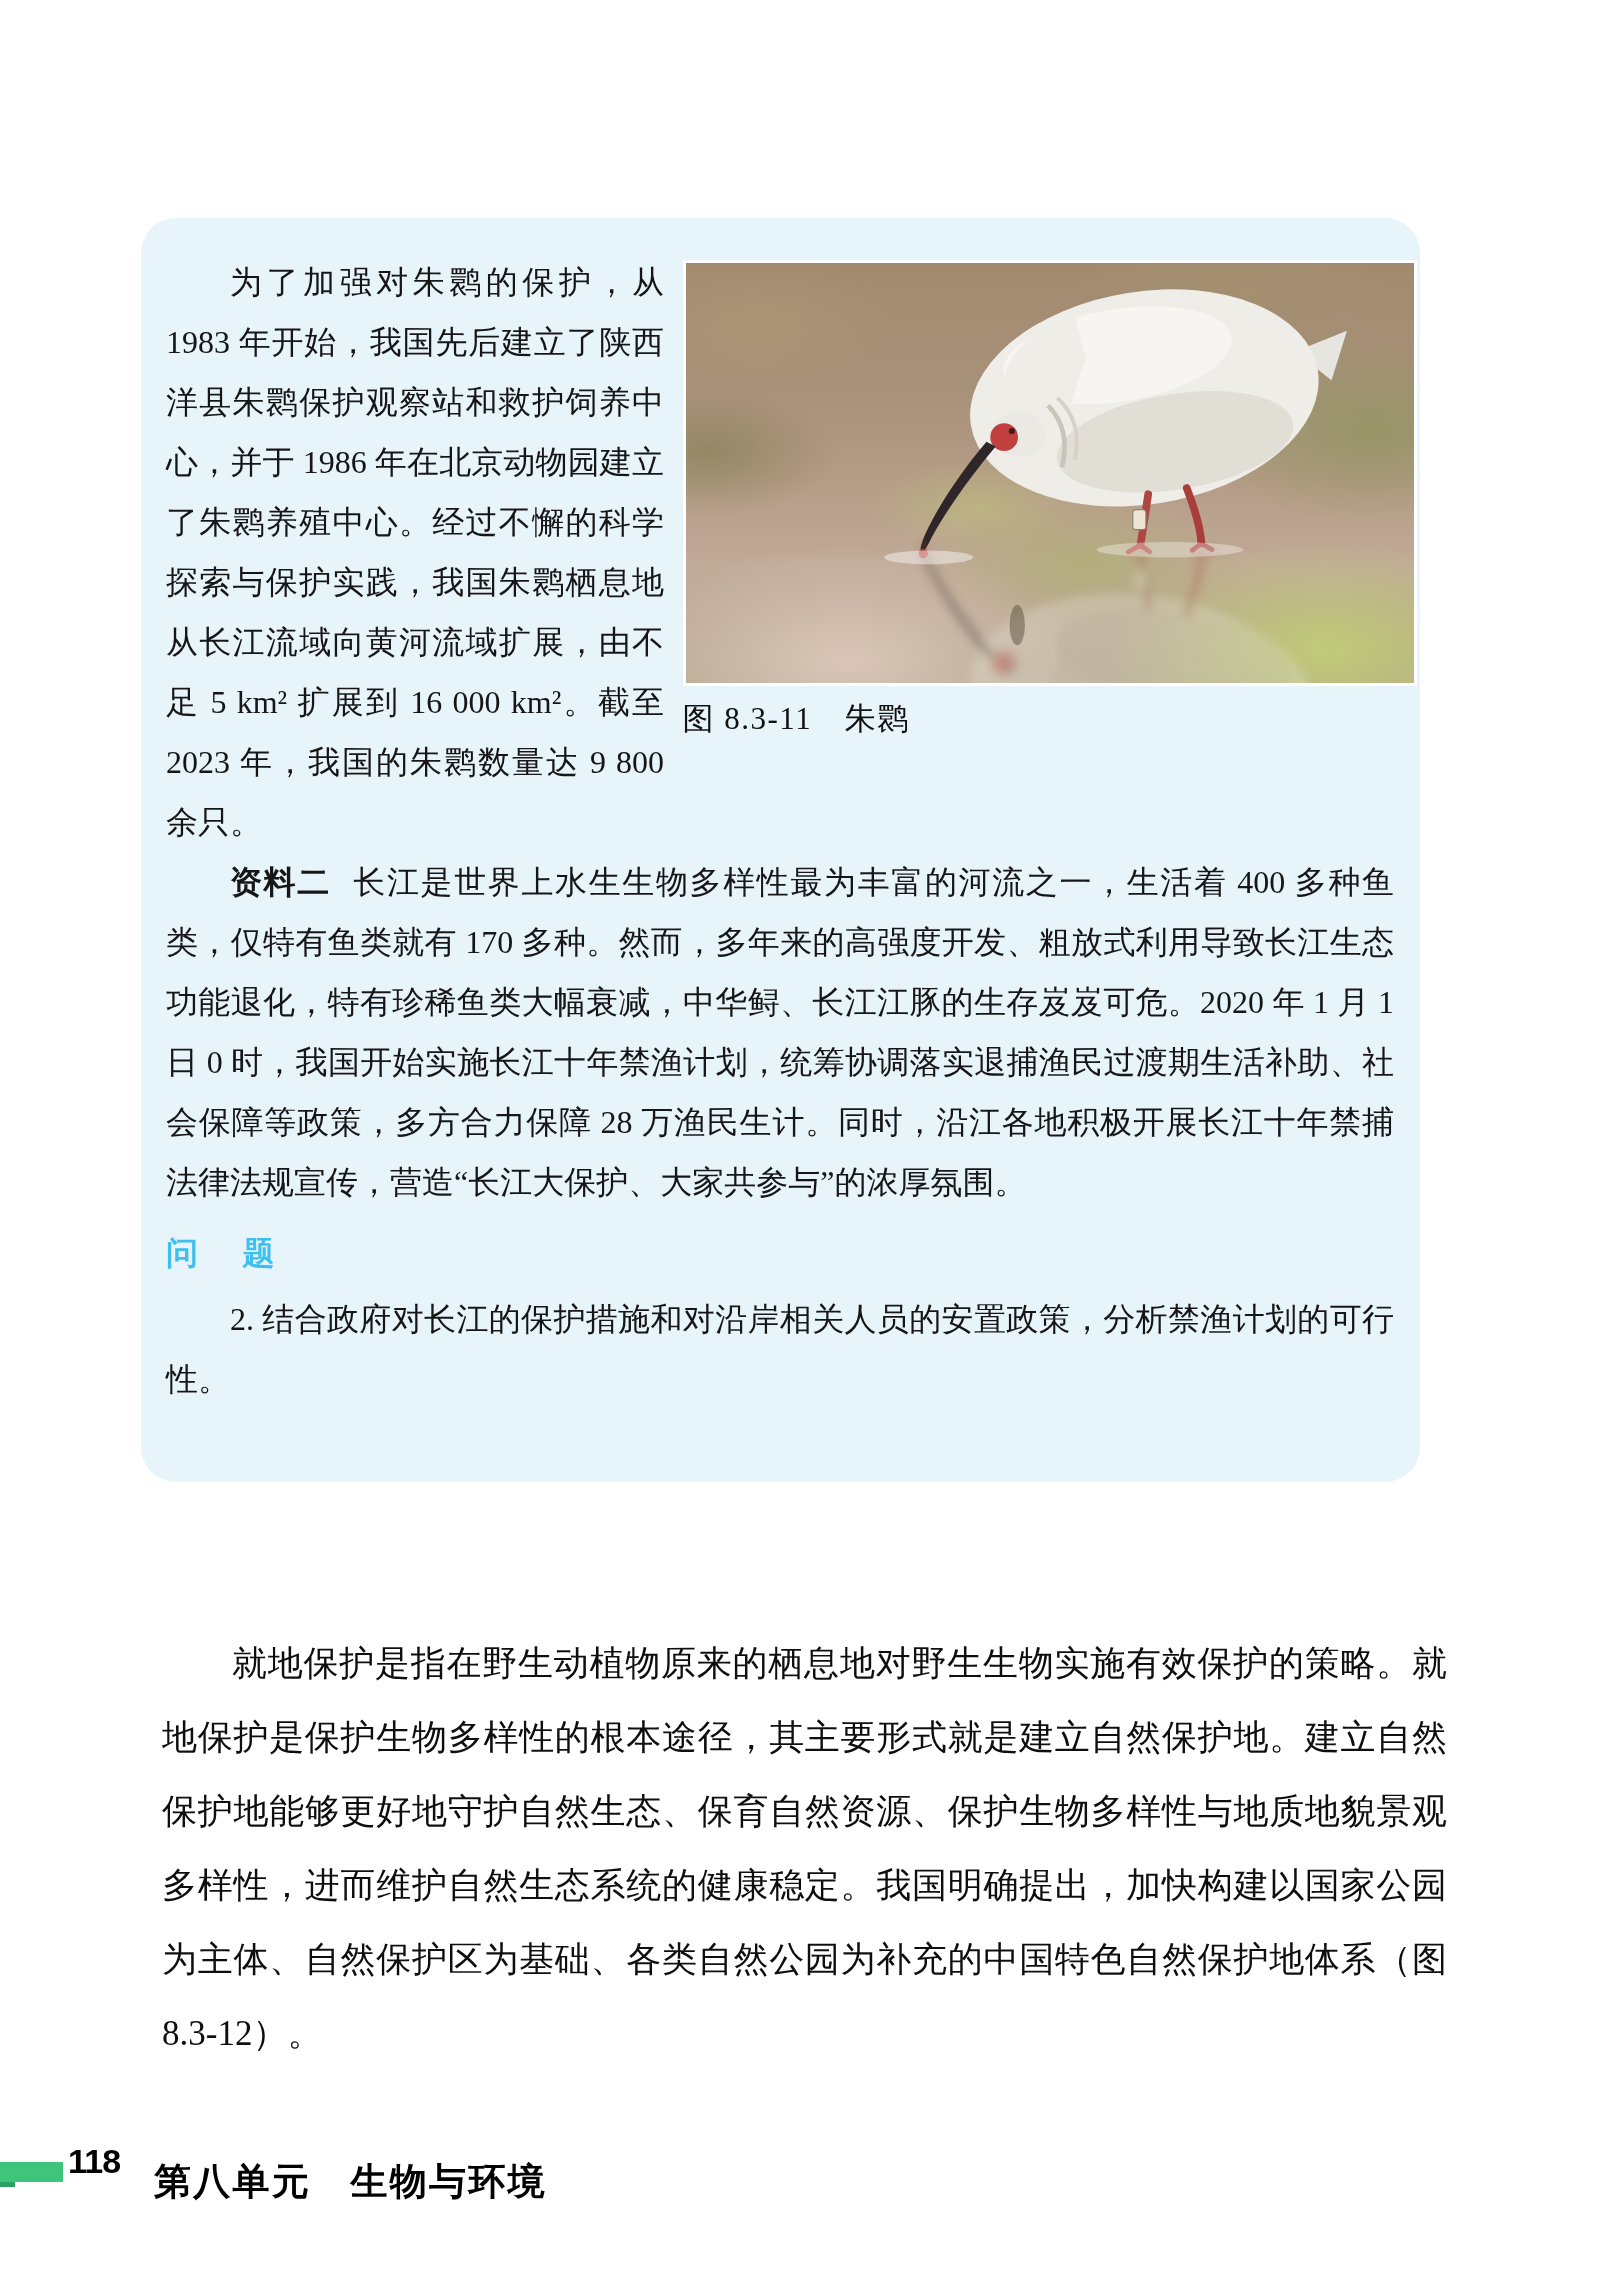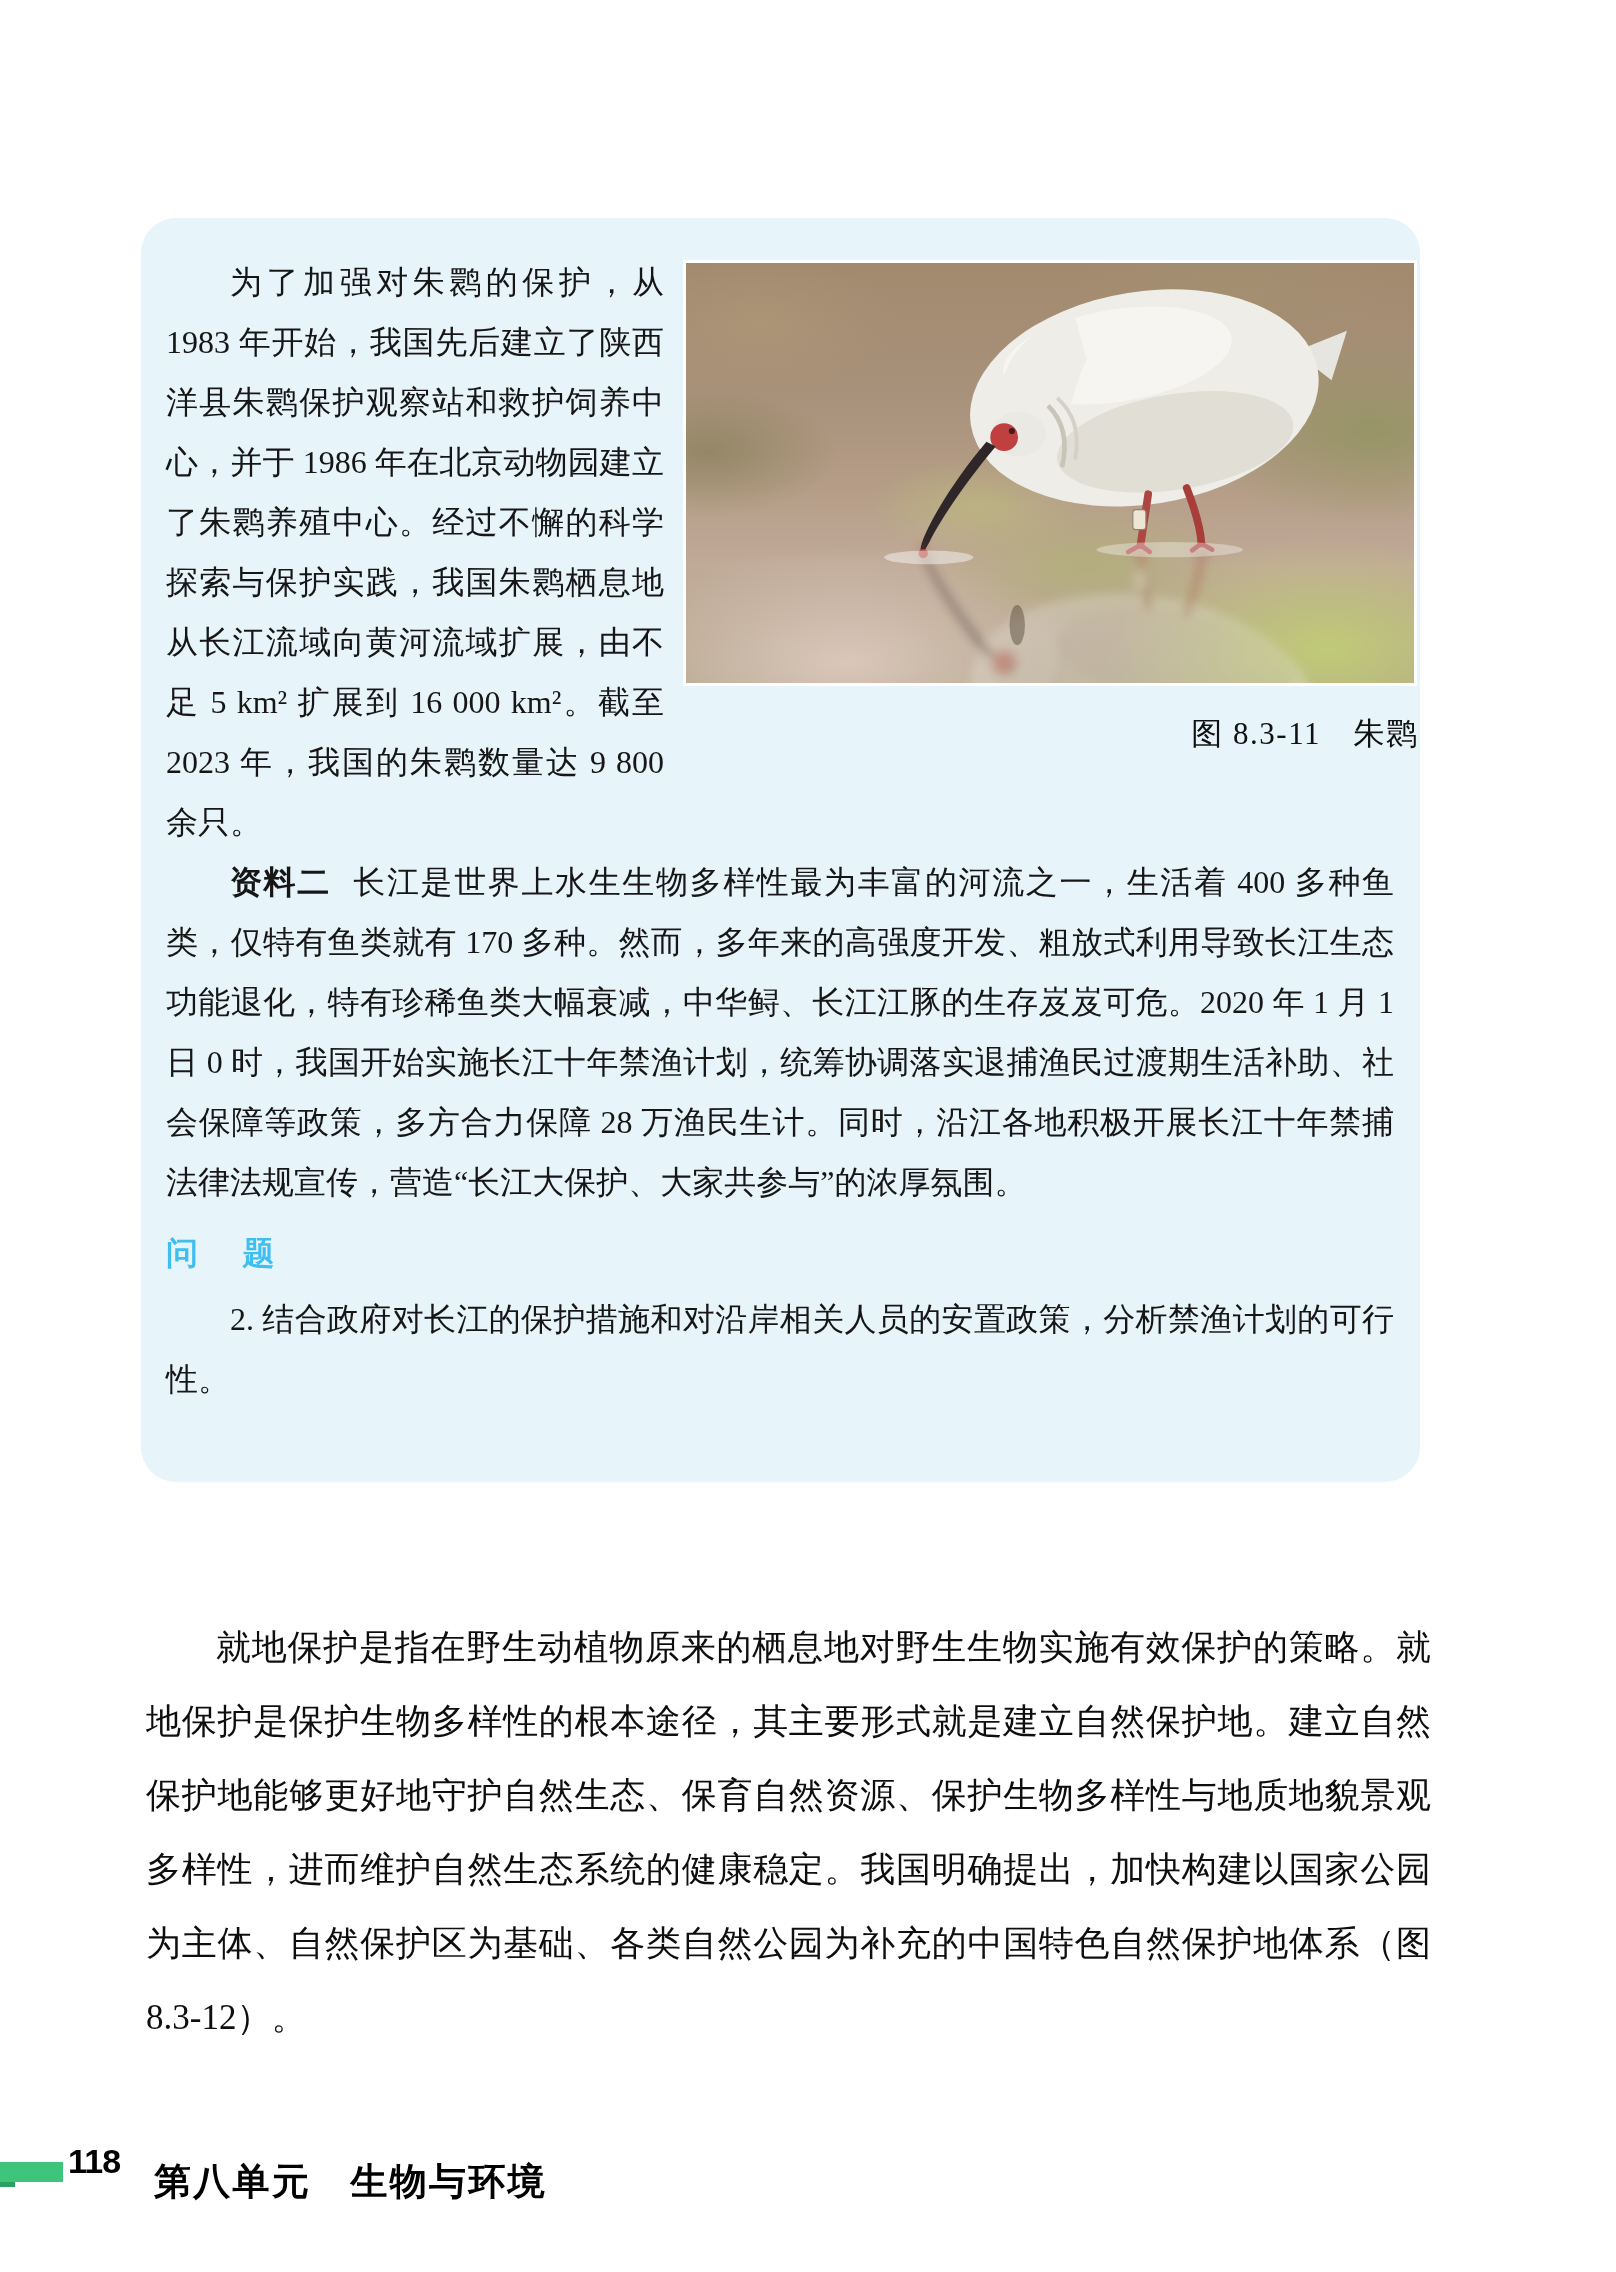--- a/index.html
+++ b/index.html
@@ -38,40 +38,40 @@
       radial-gradient(ellipse 254px 131px at 94% 40%, rgba(143,148,94,.75),  rgba(143,148,94,0) 70%),
       radial-gradient(ellipse 185px 92px at 3% 45%,  rgba(128,124,82,.60),  rgba(128,124,82,0) 70%),
       radial-gradient(ellipse 324px 154px at 22% 95%, rgba(219,200,188,.95), rgba(219,200,188,0) 75%),
       radial-gradient(ellipse 293px 146px at 88% 92%, rgba(193,206,116,.90), rgba(193,206,116,0) 75%),
       radial-gradient(ellipse 231px 92px at 55% 72%, rgba(168,178,102,.55), rgba(168,178,102,0) 70%),
       radial-gradient(ellipse 154px 69px  at 40% 58%, rgba(190,198,120,.50), rgba(190,198,120,0) 70%),
       linear-gradient(180deg,#A28A6E 0%,#A8917A 30%,#B49C86 52%,#C0AA98 72%,#B3A68C 100%);
   }
   .photo svg{position:absolute;left:0;top:0;width:728px;height:420px;}
   .caption{
-    font-size:31px;text-align:right;margin-top:27px;
+    font-size:31px;text-align:left;margin-top:12px;
     letter-spacing:1.5px;color:#111111;
   }
 
   
   .q-heading{
     font-family:"Liberation Sans", sans-serif;
     font-weight:bold;font-size:37px;
     letter-spacing:6.2px;
     margin:20px 26px 14px 0 !important;
     line-height:43px !important;
     text-align:center;
   }
   .q-item{text-indent:2em;}
 
   
   .body-text{
     position:absolute;left:146px;top:1611px;width:1285px;
     font-size:35px;line-height:74px;text-align:justify;
-    text-indent:2em;color:#0e0e0e;margin:0;
+    text-indent:2em;color:#0e0e0e;margin:16px;
   }
 
   
   .footer-bar{position:absolute;left:0;top:2162px;width:63px;height:20px;}
   .footer-bar-tail{position:absolute;left:0;top:2182px;width:15.4px;height:5.4px;}
   .page-number{
     position:absolute;left:68px;top:2142px;
     font-family:"Liberation Sans", sans-serif;font-weight:bold;
     font-size:34px;letter-spacing:-0.8px;color:#000;
   }

